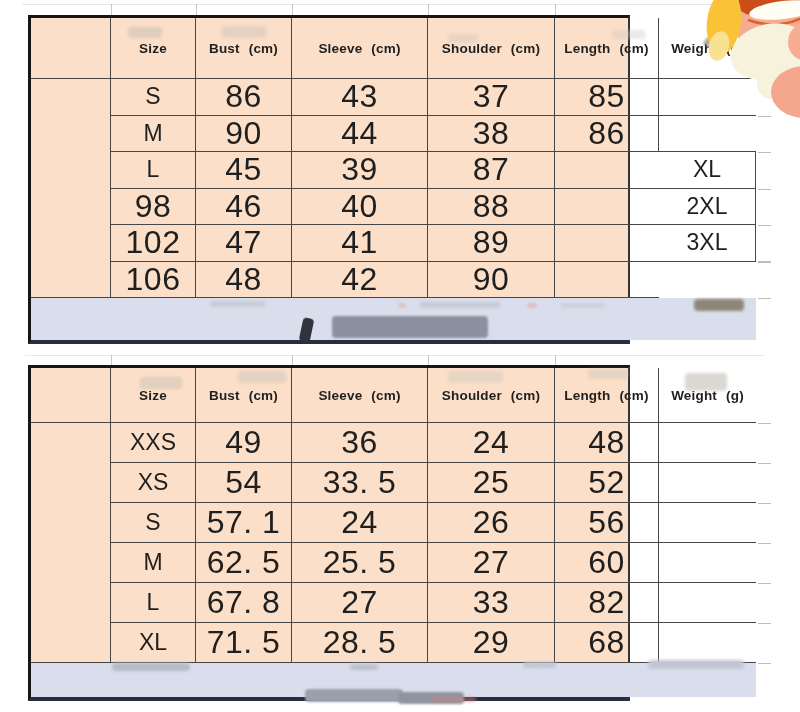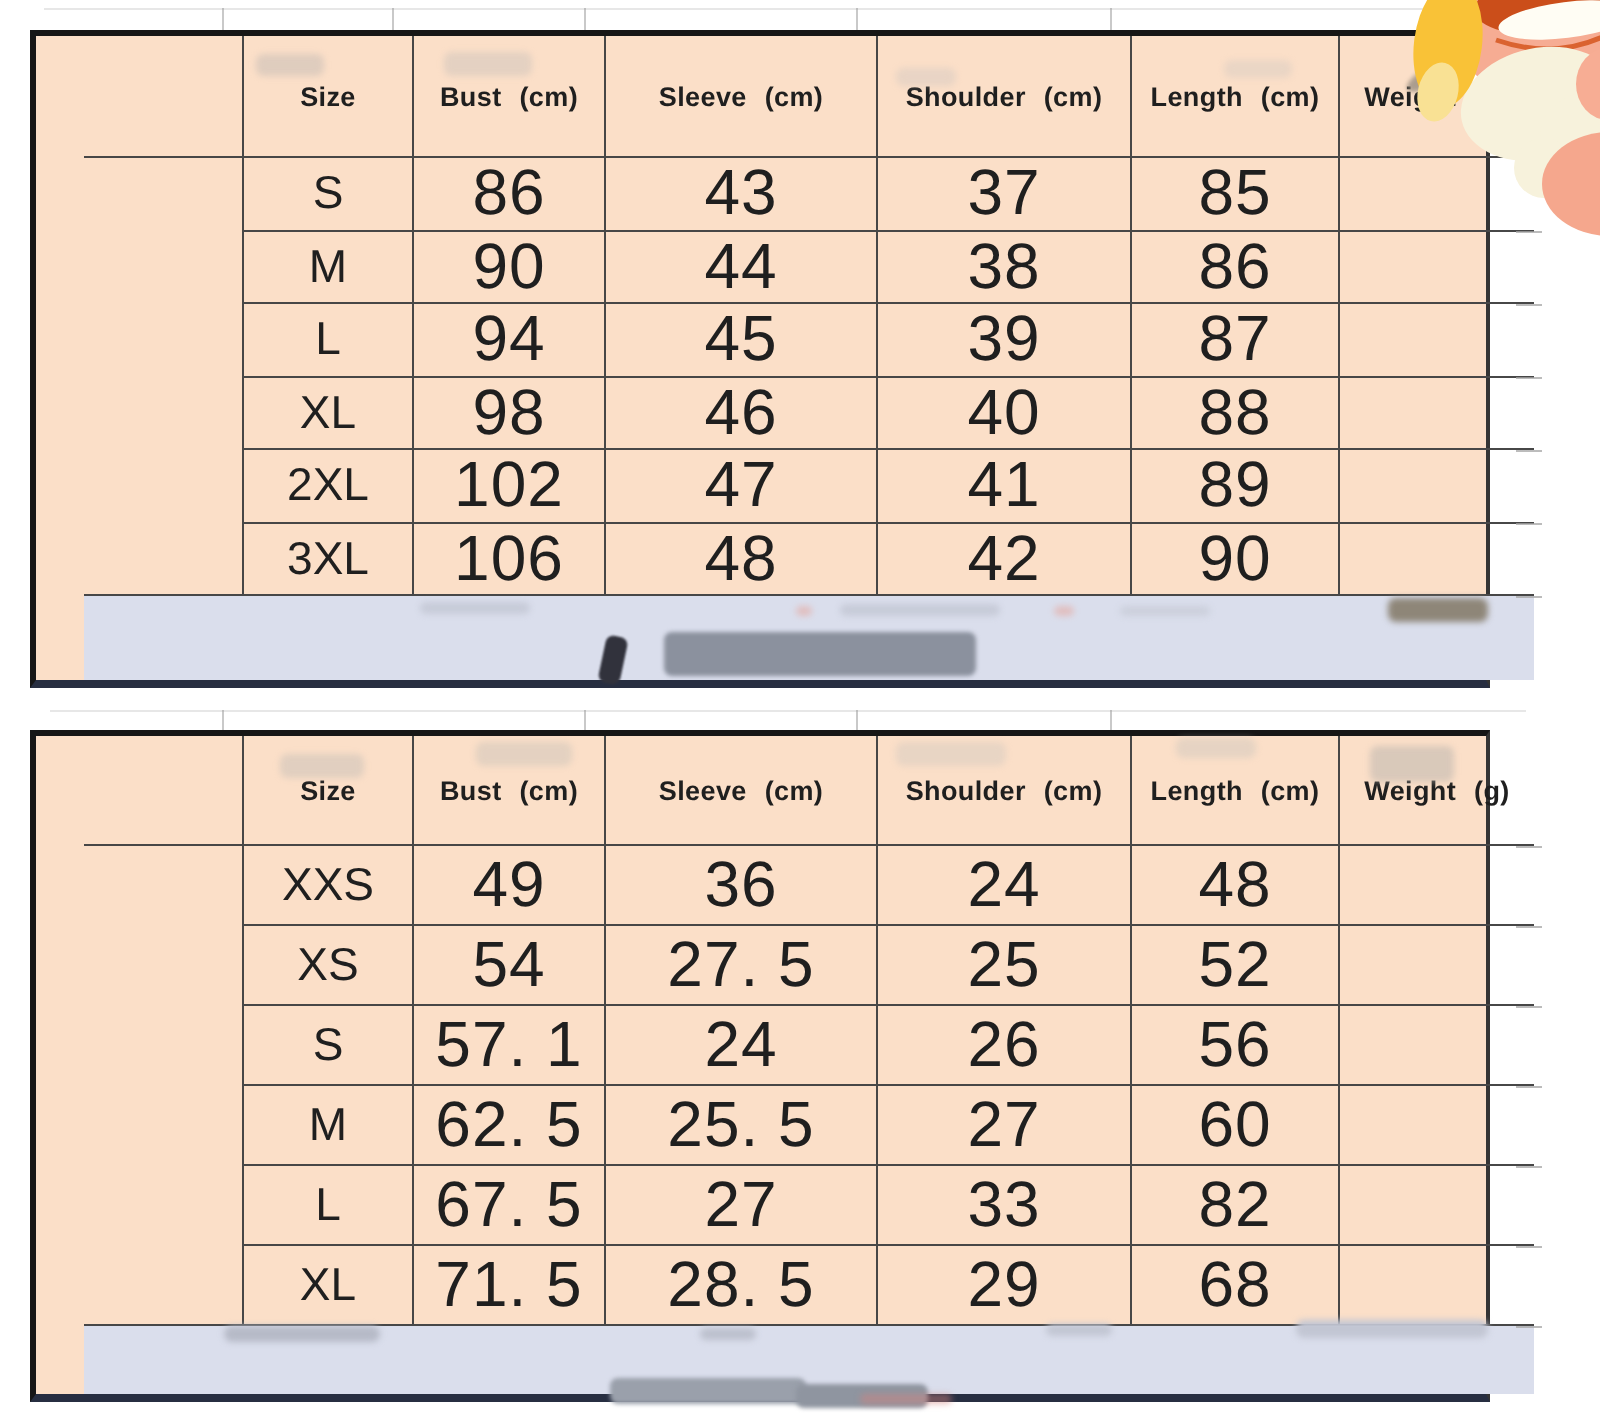--- a/index.html
+++ b/index.html
@@ -4,30 +4,29 @@
 <style>
   html,body{margin:0;padding:0;}
   body{
     width:800px;height:712px;position:relative;overflow:hidden;
     background:#ffffff;
     font-family:"Liberation Sans", sans-serif;
     color:#1f1f1f;
   }
   
   .size-table{
-    position:absolute;left:15px;width:730px;
+    position:absolute;left:28px;width:602px;
     display:grid;
     grid-template-columns:80px 85px 96px 136px 127px 104px 97px;
     background:#fbdfc8;
     border-top:3px solid #161616;
     border-left:3px solid #161616;
     border-right:2px solid #343434;
     border-bottom:4px solid #272e41;
     box-sizing:border-box;
-    padding-left:24px;
   }
   #table1{top:15px;grid-template-rows:61px repeat(6,36.5px) 42px;}
   #table2{top:365px;grid-template-rows:55px repeat(6,40px) 34px;}
   .cell{
     display:flex;align-items:center;justify-content:center;
     border-right:1px solid #474747;
     border-bottom:1px solid #474747;
     box-sizing:border-box;
     overflow:hidden;
   }
@@ -91,21 +90,20 @@
   <div class="cell v w"></div>
 
   <div class="cell s">M</div>
   <div class="cell v">90</div>
   <div class="cell v">44</div>
   <div class="cell v">38</div>
   <div class="cell v">86</div>
   <div class="cell v w"></div>
 
   <div class="cell s">L</div>
-  <div class="cell v">94</div>
   <div class="cell v">45</div>
   <div class="cell v">39</div>
   <div class="cell v">87</div>
   <div class="cell v w"></div>
 
   <div class="cell s">XL</div>
   <div class="cell v">98</div>
   <div class="cell v">46</div>
   <div class="cell v">40</div>
   <div class="cell v">88</div>
@@ -141,41 +139,41 @@
 
   <div class="cell s">XXS</div>
   <div class="cell v">49</div>
   <div class="cell v">36</div>
   <div class="cell v">24</div>
   <div class="cell v">48</div>
   <div class="cell v w"></div>
 
   <div class="cell s">XS</div>
   <div class="cell v">54</div>
-  <div class="cell v">27. 5</div>
+  <div class="cell v">33. 5</div>
   <div class="cell v">25</div>
   <div class="cell v">52</div>
   <div class="cell v w"></div>
 
   <div class="cell s">S</div>
   <div class="cell v">57. 1</div>
   <div class="cell v">24</div>
   <div class="cell v">26</div>
   <div class="cell v">56</div>
   <div class="cell v w"></div>
 
   <div class="cell s">M</div>
   <div class="cell v">62. 5</div>
   <div class="cell v">25. 5</div>
   <div class="cell v">27</div>
   <div class="cell v">60</div>
   <div class="cell v w"></div>
 
   <div class="cell s">L</div>
-  <div class="cell v">67. 5</div>
+  <div class="cell v">67. 8</div>
   <div class="cell v">27</div>
   <div class="cell v">33</div>
   <div class="cell v">82</div>
   <div class="cell v w"></div>
 
   <div class="cell s">XL</div>
   <div class="cell v">71. 5</div>
   <div class="cell v">28. 5</div>
   <div class="cell v">29</div>
   <div class="cell v">68</div>

